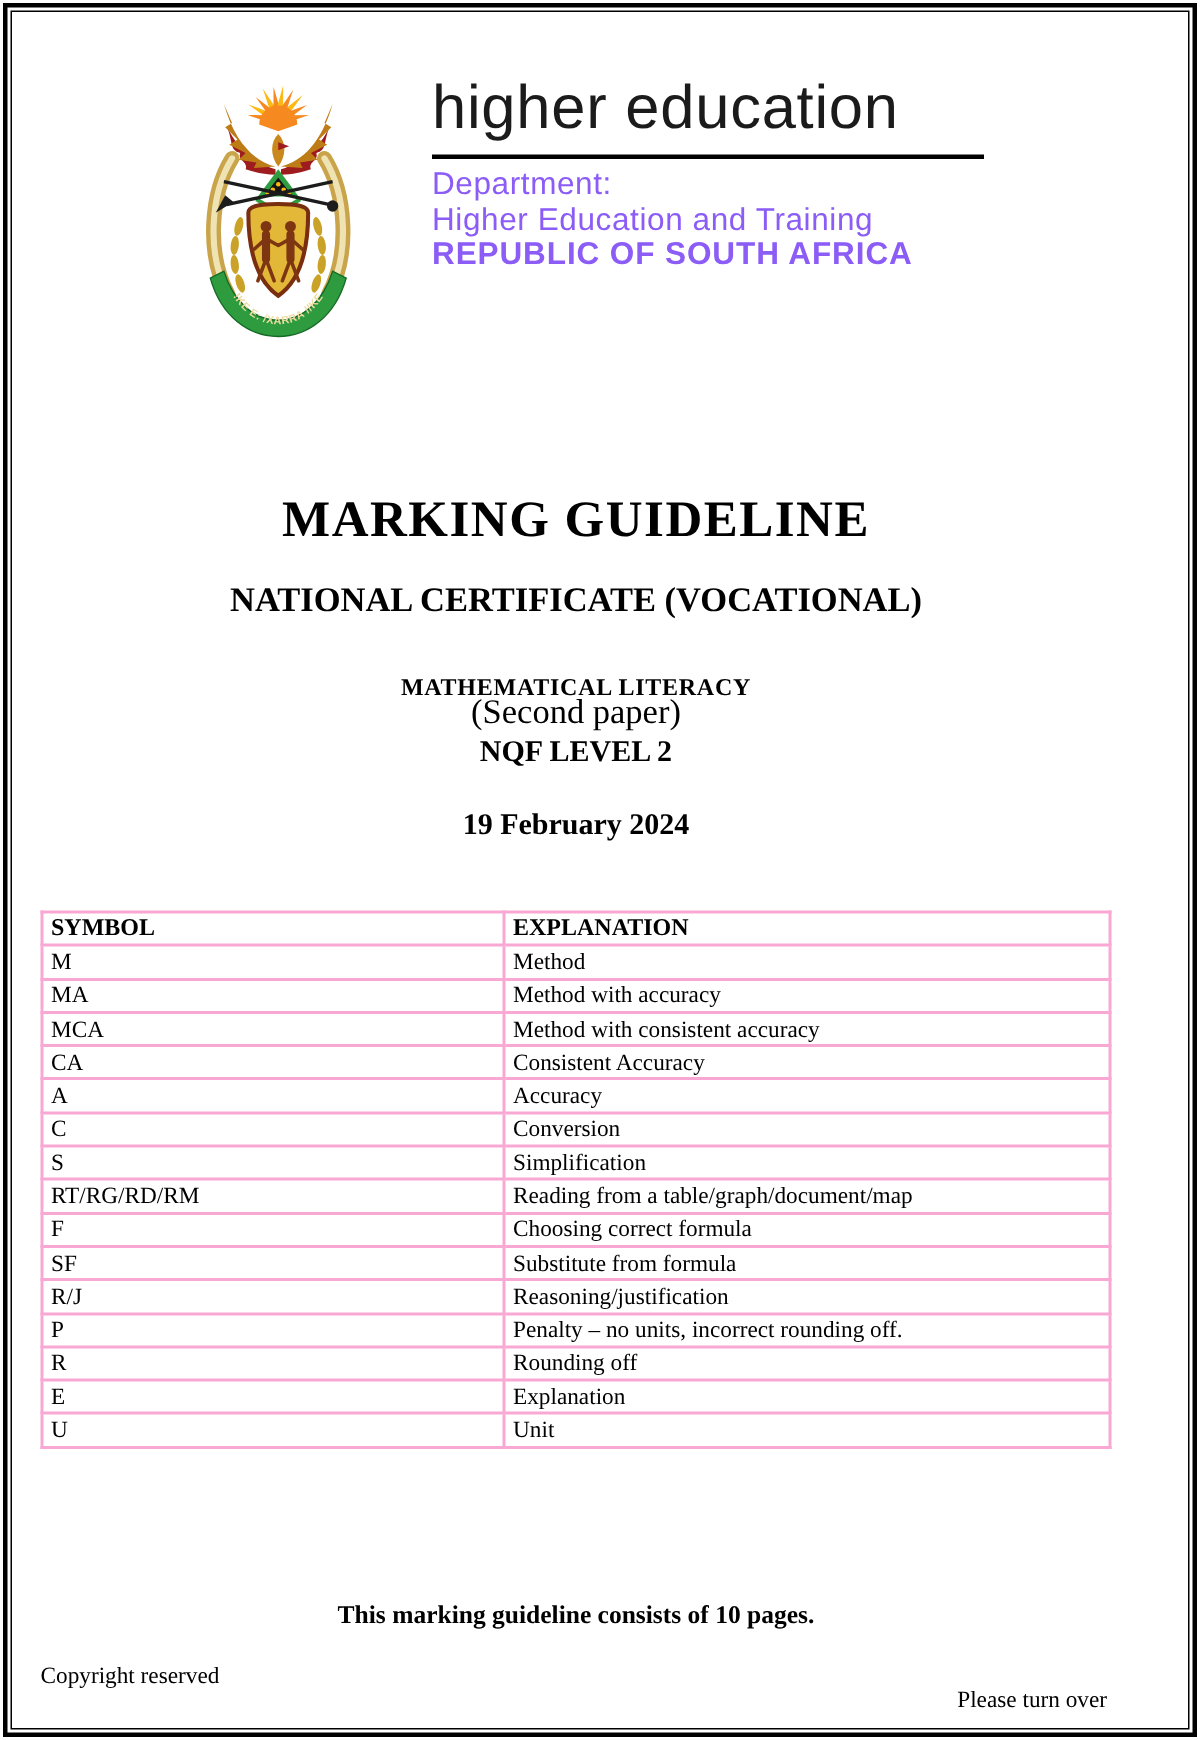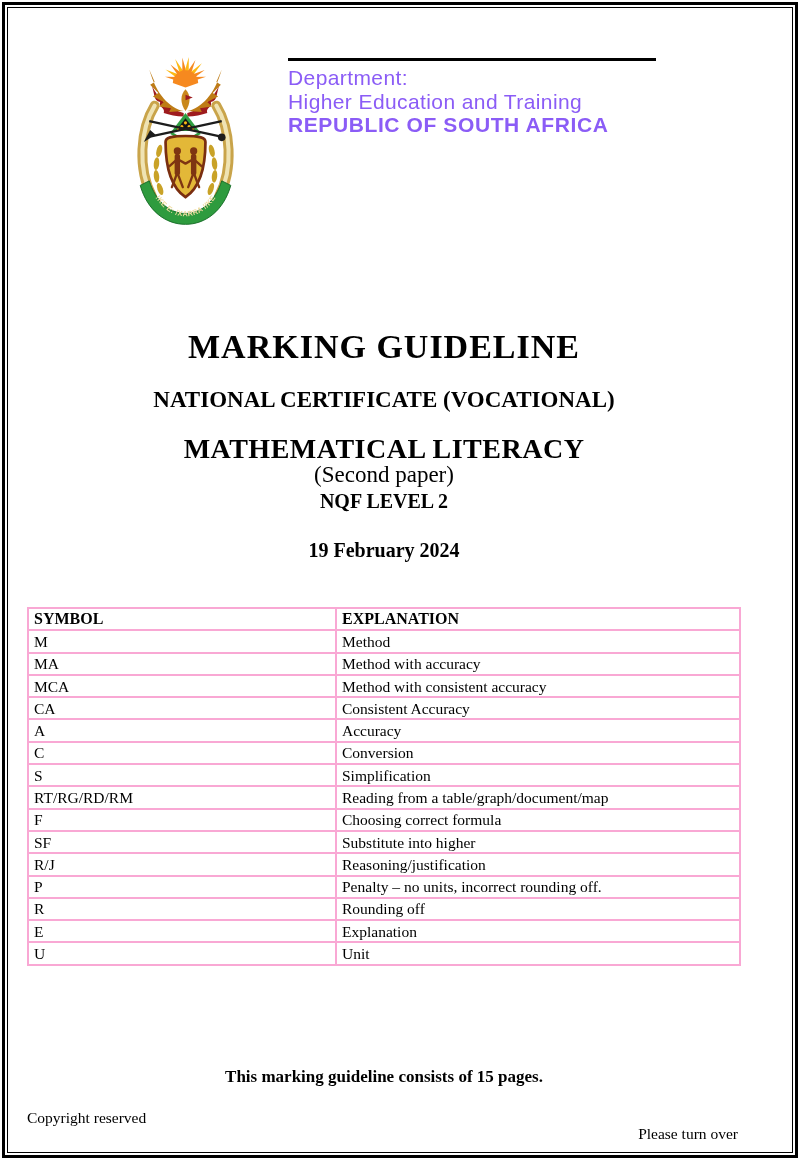--- a/index.html
+++ b/index.html
@@ -24,21 +24,21 @@
   .coa { width:145px; height:185px; flex:0 0 auto; }
   .wordmark { margin-left:30px; font-family:"Liberation Sans", sans-serif; color:#1b1b1b; margin-top:-4px; }
   .wm-big { font-size:41px; line-height:45px; letter-spacing:0.5px; font-weight:400; white-space:nowrap; }
   .wm-rule { height:3px; background:#000; width:368px; margin:9px 0 5px 0; }
   .wm-small { font-size:21px; line-height:23.5px; letter-spacing:0.4px; white-space:nowrap; color:#8b5cf6; }
   .wm-bold { font-weight:bold; letter-spacing:0.6px; }
   
   .centered { position:absolute; left:22px; width:714px; text-align:center; margin:0; white-space:nowrap; }
   .doc-title { top:323px; font-size:34px; font-weight:bold; letter-spacing:1px; }
   .cert      { top:382px; font-size:23px; font-weight:bold; }
-  .subject   { top:428px; font-size:28px; font-weight:bold; letter-spacing:0.5px; }
+  .subject   { top:445px; font-size:16px; font-weight:bold; letter-spacing:0.5px; }
   .paper     { top:457px; font-size:23px; font-weight:normal; }
   .nqf       { top:485px; font-size:20px; font-weight:bold; }
   .exam-date { top:534px; font-size:20px; font-weight:bold; }
   
   .symbol-table {
     position:absolute; left:22px; top:602px; width:714px;
     border-collapse:collapse; table-layout:fixed;
     font-size:15.5px;
   }
   .symbol-table col.c1 { width:308px; }
@@ -151,20 +151,21 @@
       <g>
         <path d="M30,144 C38,172 58,187 80,187 C102,187 122,172 130,144 L120,139 C113,161 98,175 80,175 C62,175 47,161 40,139 Z" fill="#2E9B3E" stroke="#156A26" stroke-width="1"></path>
         <path id="mottoPath" d="M40,145 C49,165 62,178 80,178 C98,178 111,165 120,145" fill="none"></path>
         <text font-family="Liberation Sans, sans-serif" font-size="8" font-weight="bold" fill="#EFDCA0" letter-spacing="0.4">
           <textPath href="#mottoPath" startOffset="50%" text-anchor="middle">!KE E: /XARRA //KE</textPath>
         </text>
       </g>
     </svg>
 
     <div class="wordmark">
+      <div class="wm-big">higher education</div>
       <div class="wm-rule"></div>
       <div class="wm-small">Department:</div>
       <div class="wm-small">Higher Education and Training</div>
       <div class="wm-small wm-bold">REPUBLIC OF SOUTH AFRICA</div>
     </div>
   </div>
 
   <h1 class="centered doc-title">MARKING GUIDELINE</h1>
   <h2 class="centered cert">NATIONAL CERTIFICATE (VOCATIONAL)</h2>
   <h2 class="centered subject">MATHEMATICAL LITERACY</h2>
@@ -215,21 +216,21 @@
         <tr>
           <td>RT/RG/RD/RM</td>
           <td>Reading from a table/graph/document/map</td>
         </tr>
         <tr>
           <td>F</td>
           <td>Choosing correct formula</td>
         </tr>
         <tr>
           <td>SF</td>
-          <td>Substitute into higher</td>
+          <td>Substitute from formula</td>
         </tr>
         <tr>
           <td>R/J</td>
           <td>Reasoning/justification</td>
         </tr>
         <tr>
           <td>P</td>
           <td>Penalty – no units, incorrect rounding off.</td>
         </tr>
         <tr>
@@ -240,16 +241,16 @@
           <td>E</td>
           <td>Explanation</td>
         </tr>
         <tr>
           <td>U</td>
           <td>Unit</td>
         </tr>
       </tbody>
   </table>
 
-  <div class="pages-note">This marking guideline consists of 15 pages.</div>
+  <div class="pages-note">This marking guideline consists of 10 pages.</div>
   <div class="footer-left">Copyright reserved</div>
   <div class="footer-right">Please turn over</div>
 </div>
 
 </body></html>

